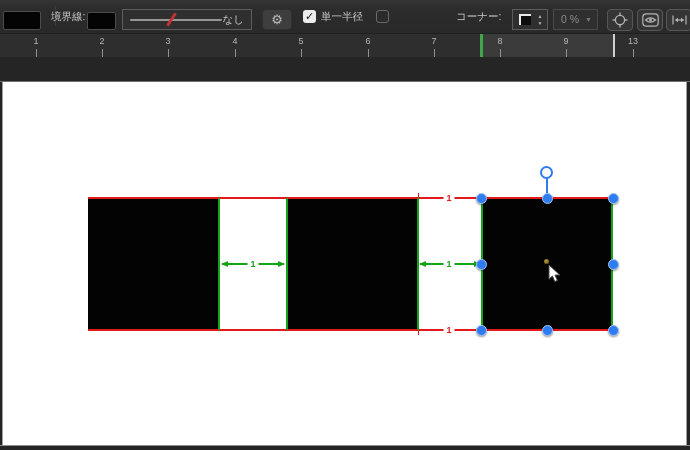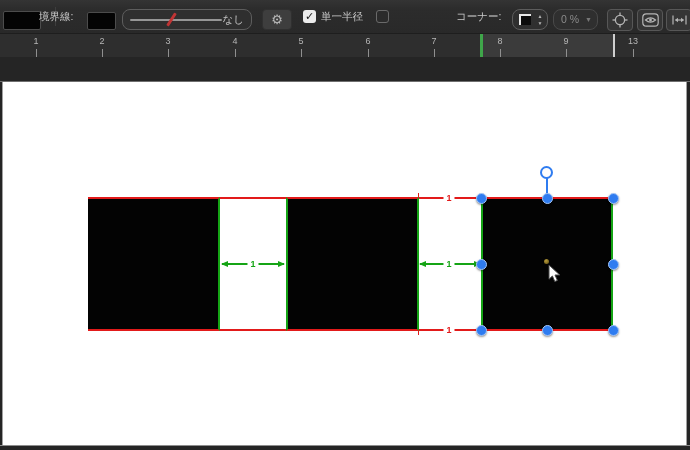--- a/index.html
+++ b/index.html
@@ -13,21 +13,21 @@
 
   
   .toolbar{left:0;top:0;width:690px;height:33px;
     background:linear-gradient(#343434 0,#2c2c2c 9px,#292929 100%);
     border-bottom:1px solid #1e1e1e;}
   .tb-label{height:33px;line-height:33px;font-size:10.5px;color:#c9c9c9;white-space:nowrap;}
   .swatch{background:#040404;border:1px solid #4c4c4c;border-radius:2px;}
   .swatch-fill{left:3px;top:11px;width:36px;height:17px;}
   .tb-sep{left:55px;top:7px;width:1px;height:19px;background:#3e3e3e;}
   .swatch-border{left:87px;top:12px;width:27px;height:16px;}
-  .dd{border:1px solid #5d5d5d;border-radius:8px;background:#2f2f2f;box-sizing:border-box;}
+  .dd{border:1px solid #5d5d5d;border-radius:0;background:#2f2f2f;box-sizing:border-box;}
   .stroke-dd{left:122px;top:9px;width:130px;height:21px;}
   .stroke-line{left:7px;top:9px;width:92px;height:2px;background:#969696;border-radius:1px;}
   .stroke-slash{left:47px;top:2px;width:3px;height:15px;background:#c03434;transform:rotate(33deg);border-radius:1px;}
   .stroke-none{right:7px;top:0;height:19px;line-height:19px;font-size:10.5px;color:#c9c9c9;}
   .gear-btn{left:262px;top:9px;width:30px;height:21px;background:#3e3e3e;border:1px solid #303030;
     border-radius:4px;color:#b8b8b8;font-size:13px;text-align:center;line-height:20px;box-sizing:border-box;padding:0;}
   .cb{width:13px;height:13px;border-radius:3px;box-sizing:border-box;top:10px;}
   .cb-on{background:#ececec;color:#161616;font-size:11px;font-weight:bold;line-height:13px;text-align:center;}
   .cb-off{background:#2b2b2b;border:1px solid #6a6a6a;}
   .corner-dd{left:512px;top:9px;width:36px;height:21px;}
@@ -91,21 +91,21 @@
   .center-dot{left:547px;top:262px;width:5px;height:5px;margin:-3px 0 0 -3px;
     background:radial-gradient(circle at 40% 35%,#b99d3c,#5d4b10);border-radius:50%;}
   .cursor{left:548px;top:264px;}
 </style>
 </head>
 <body>
 
 <div class="abs toolbar">
   <div class="abs swatch swatch-fill"></div>
   <div class="abs tb-sep"></div>
-  <span class="abs tb-label" style="left:39px">境界線:</span>
+  <span class="abs tb-label" style="left:51px">境界線:</span>
   <div class="abs swatch swatch-border"></div>
 
   <div class="abs dd stroke-dd">
     <div class="abs stroke-line"></div>
     <div class="abs stroke-slash"></div>
     <span class="abs stroke-none">なし</span>
   </div>
 
   <button class="abs gear-btn">
     <span>⚙</span>

